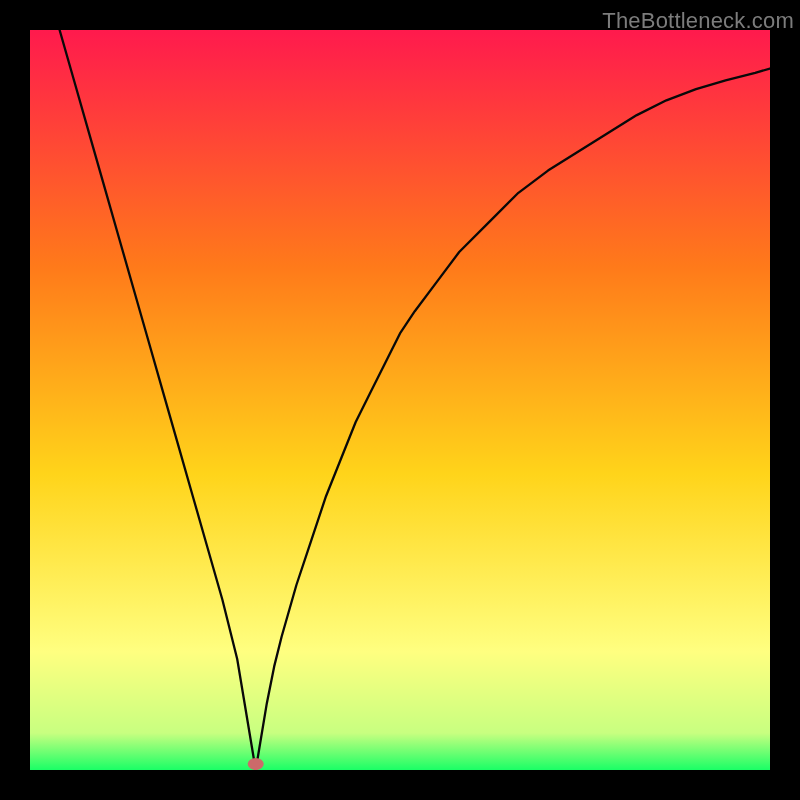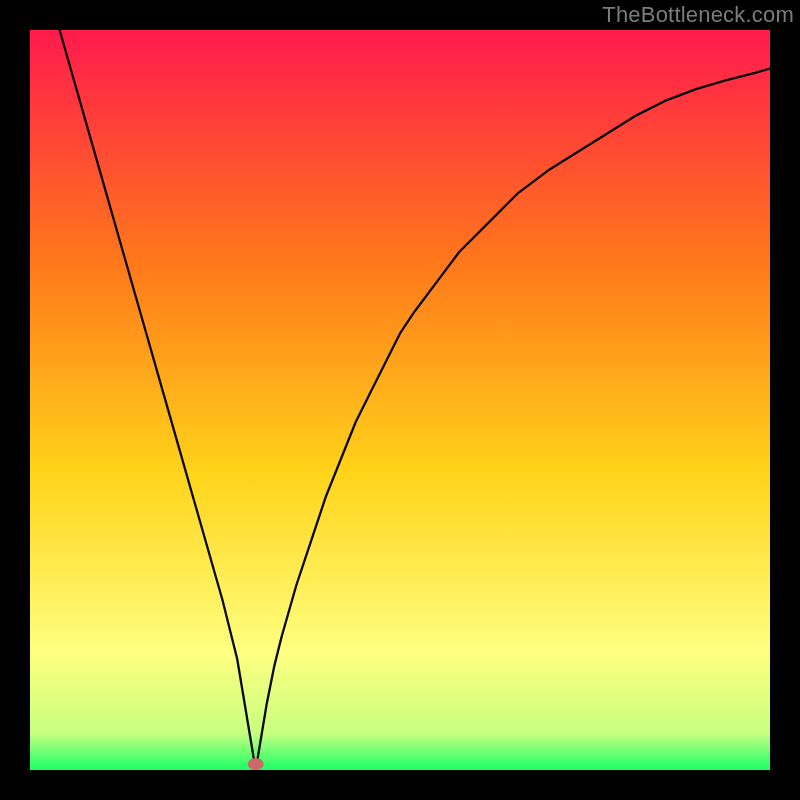--- a/index.html
+++ b/index.html
@@ -20,21 +20,21 @@
   .plot {
     position: absolute;
     left: 30px;
     top: 30px;
     width: 740px;
     height: 740px;
     overflow: hidden;
   }
   .attribution {
     position: absolute;
-    top: 2px;
+    top: 8px;
     right: 6px;
     color: #7c7c7c;
     font-size: 22px;
     font-weight: 500;
     letter-spacing: 0.2px;
     user-select: none;
   }
   svg {
     display: block;
     width: 740px;

